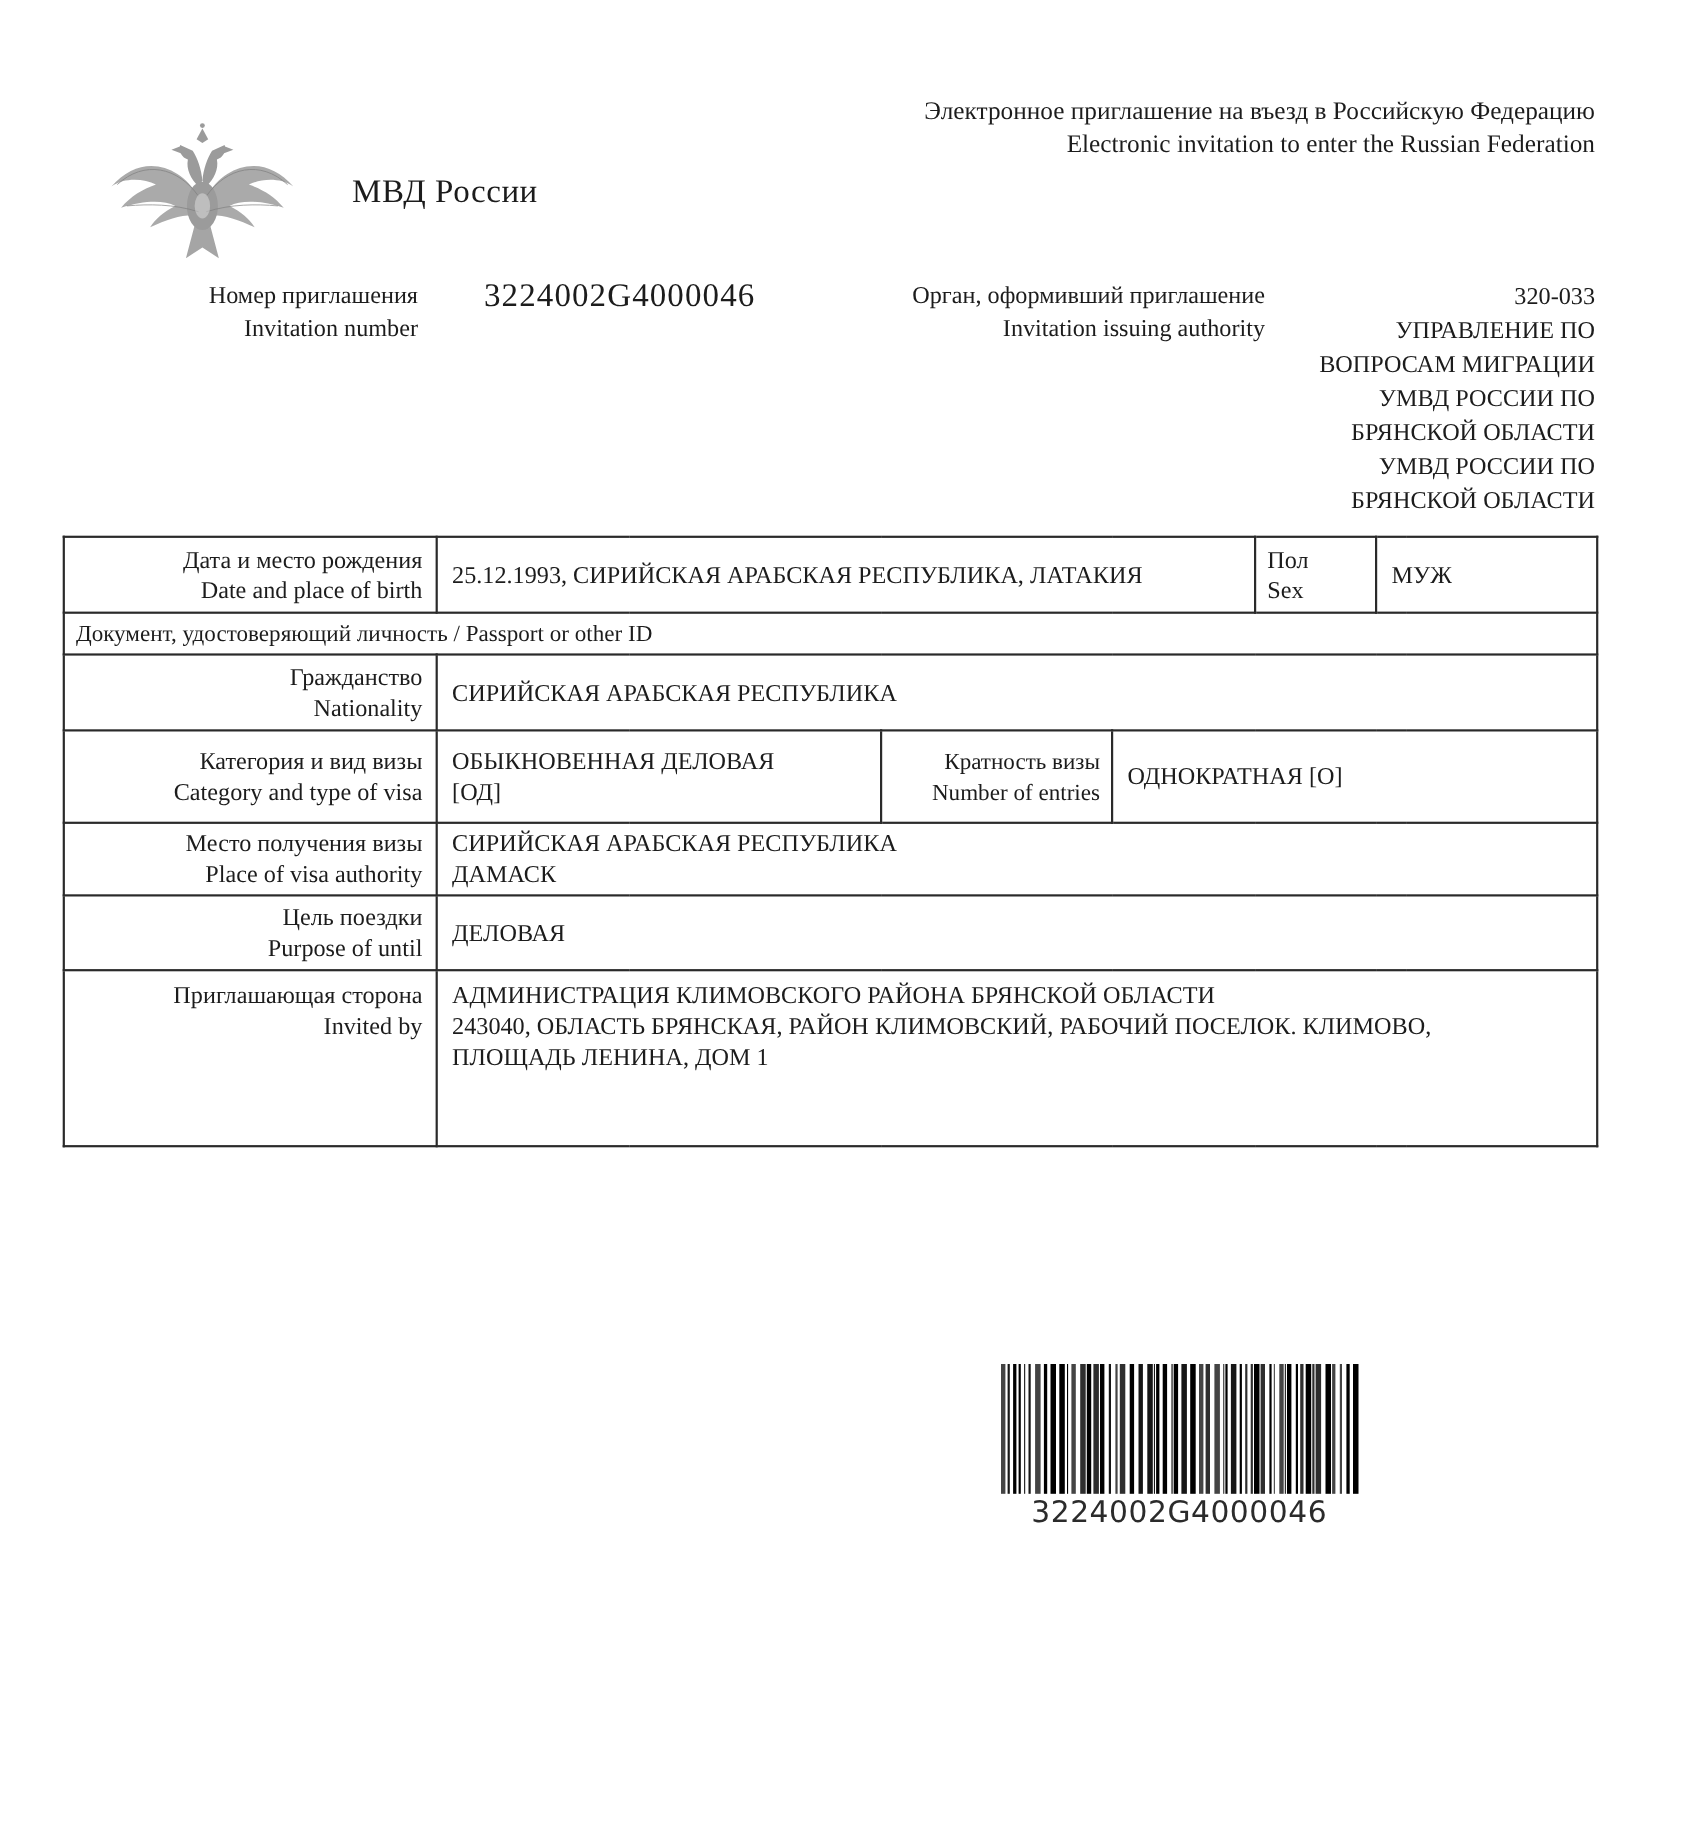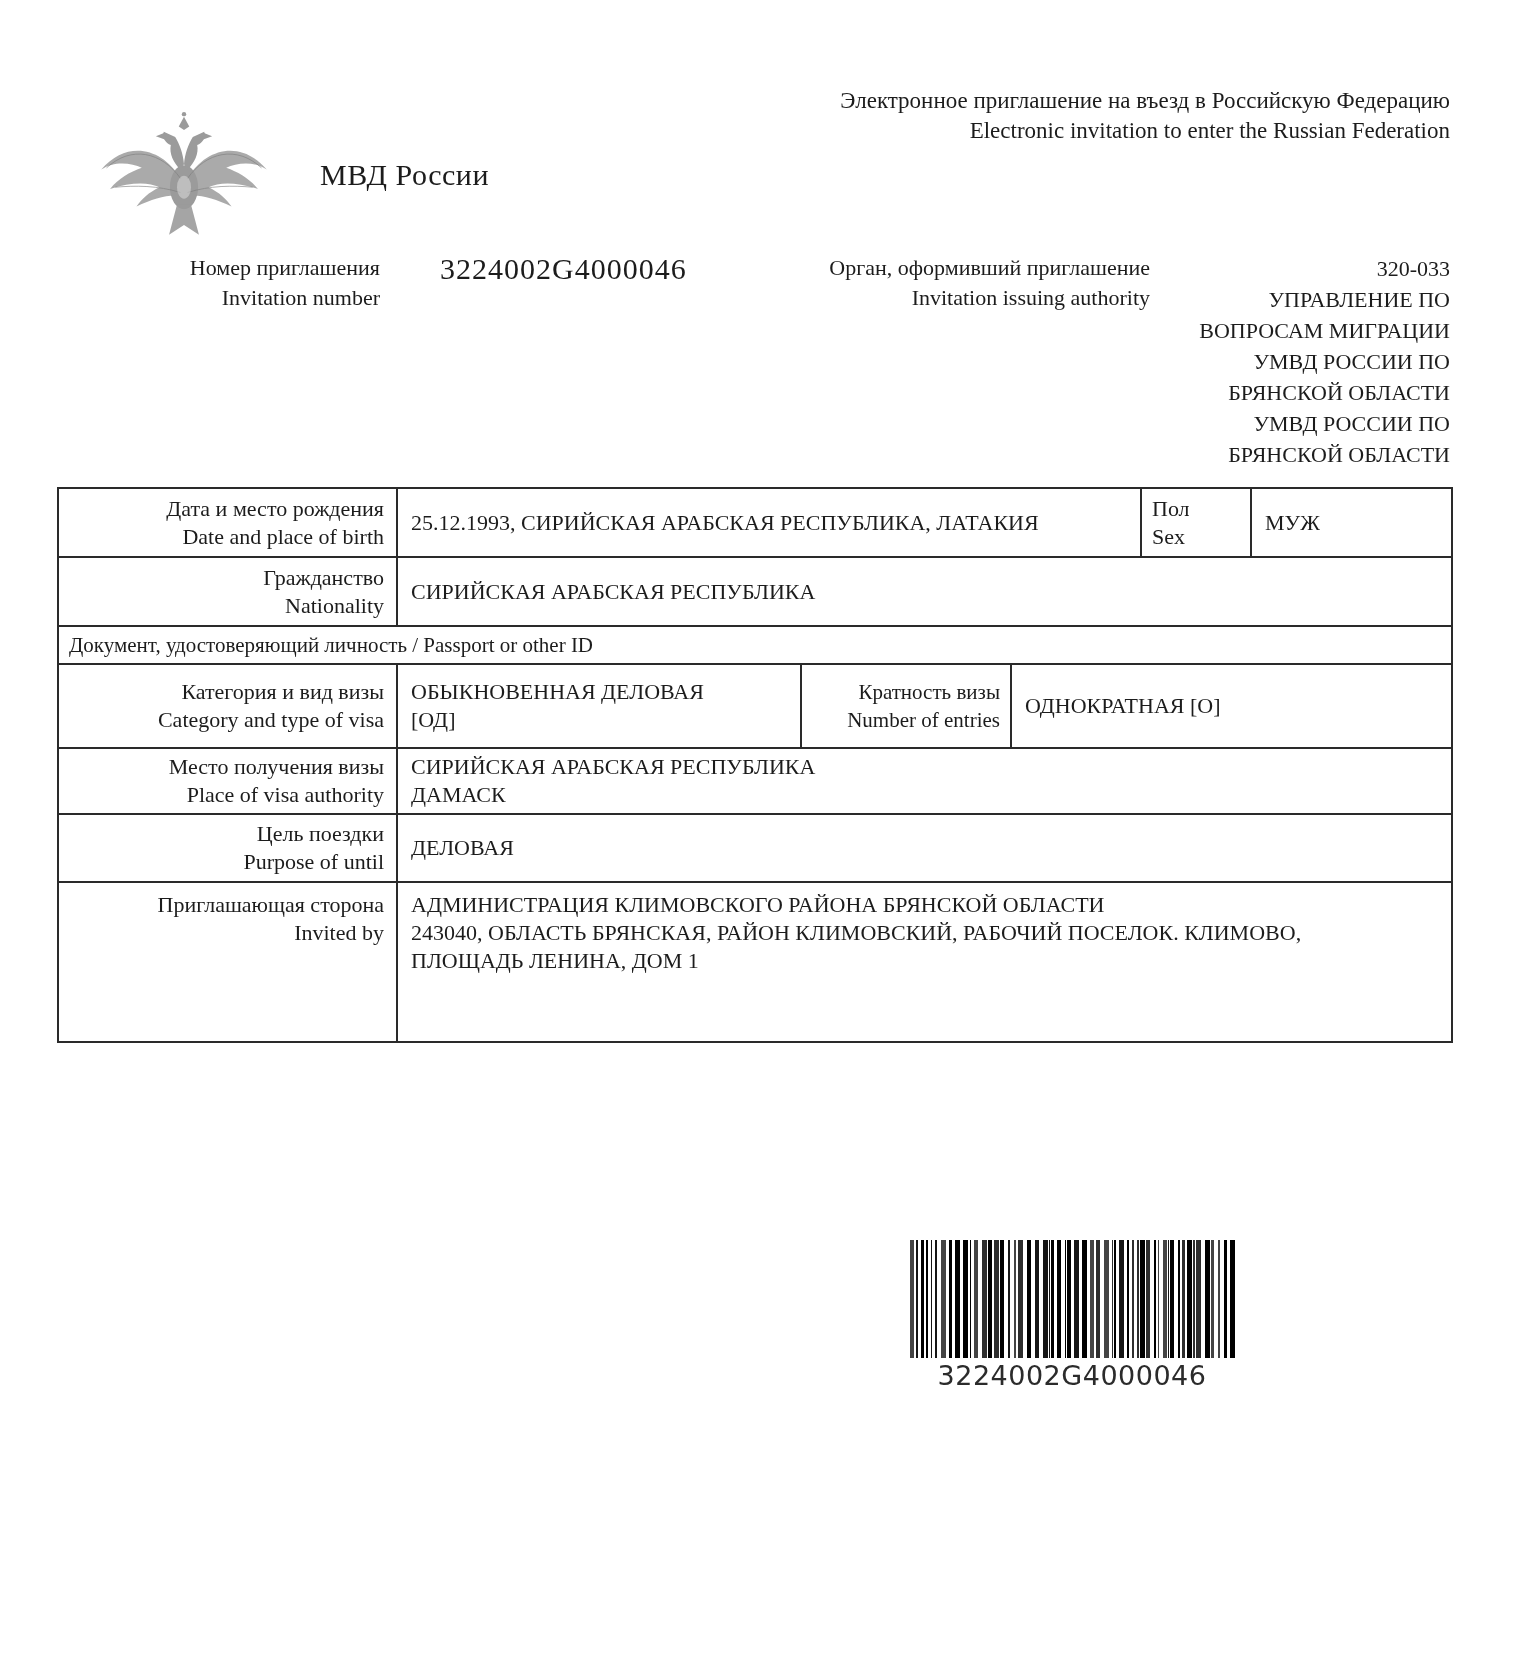--- a/index.html
+++ b/index.html
@@ -159,27 +159,27 @@
     </colgroup>
     <tbody>
         <tr style="height:69px">
       <td class="lab pre">Дата и место рождения
 Date and place of birth</td>
       <td class="val" colspan="4">25.12.1993, СИРИЙСКАЯ АРАБСКАЯ РЕСПУБЛИКА, ЛАТАКИЯ</td>
       <td class="lab-left pre">Пол
 Sex</td>
       <td class="val" colspan="2">МУЖ</td>
     </tr>
+    <tr style="height:38px">
+      <td class="section" colspan="8">Документ, удостоверяющий личность / Passport or other ID</td>
+    </tr>
     <tr style="height:69px">
       <td class="lab pre">Гражданство
 Nationality</td>
       <td class="val" colspan="7">СИРИЙСКАЯ АРАБСКАЯ РЕСПУБЛИКА</td>
-    </tr>
-    <tr style="height:38px">
-      <td class="section" colspan="8">Документ, удостоверяющий личность / Passport or other ID</td>
     </tr>
     <tr style="height:84px">
       <td class="lab pre">Категория и вид визы
 Category and type of visa</td>
       <td class="val pre" colspan="2">ОБЫКНОВЕННАЯ ДЕЛОВАЯ
 [ОД]</td>
       <td class="lab2 pre">Кратность визы
 Number of entries</td>
       <td class="val" colspan="4">ОДНОКРАТНАЯ [О]</td>
     </tr>

